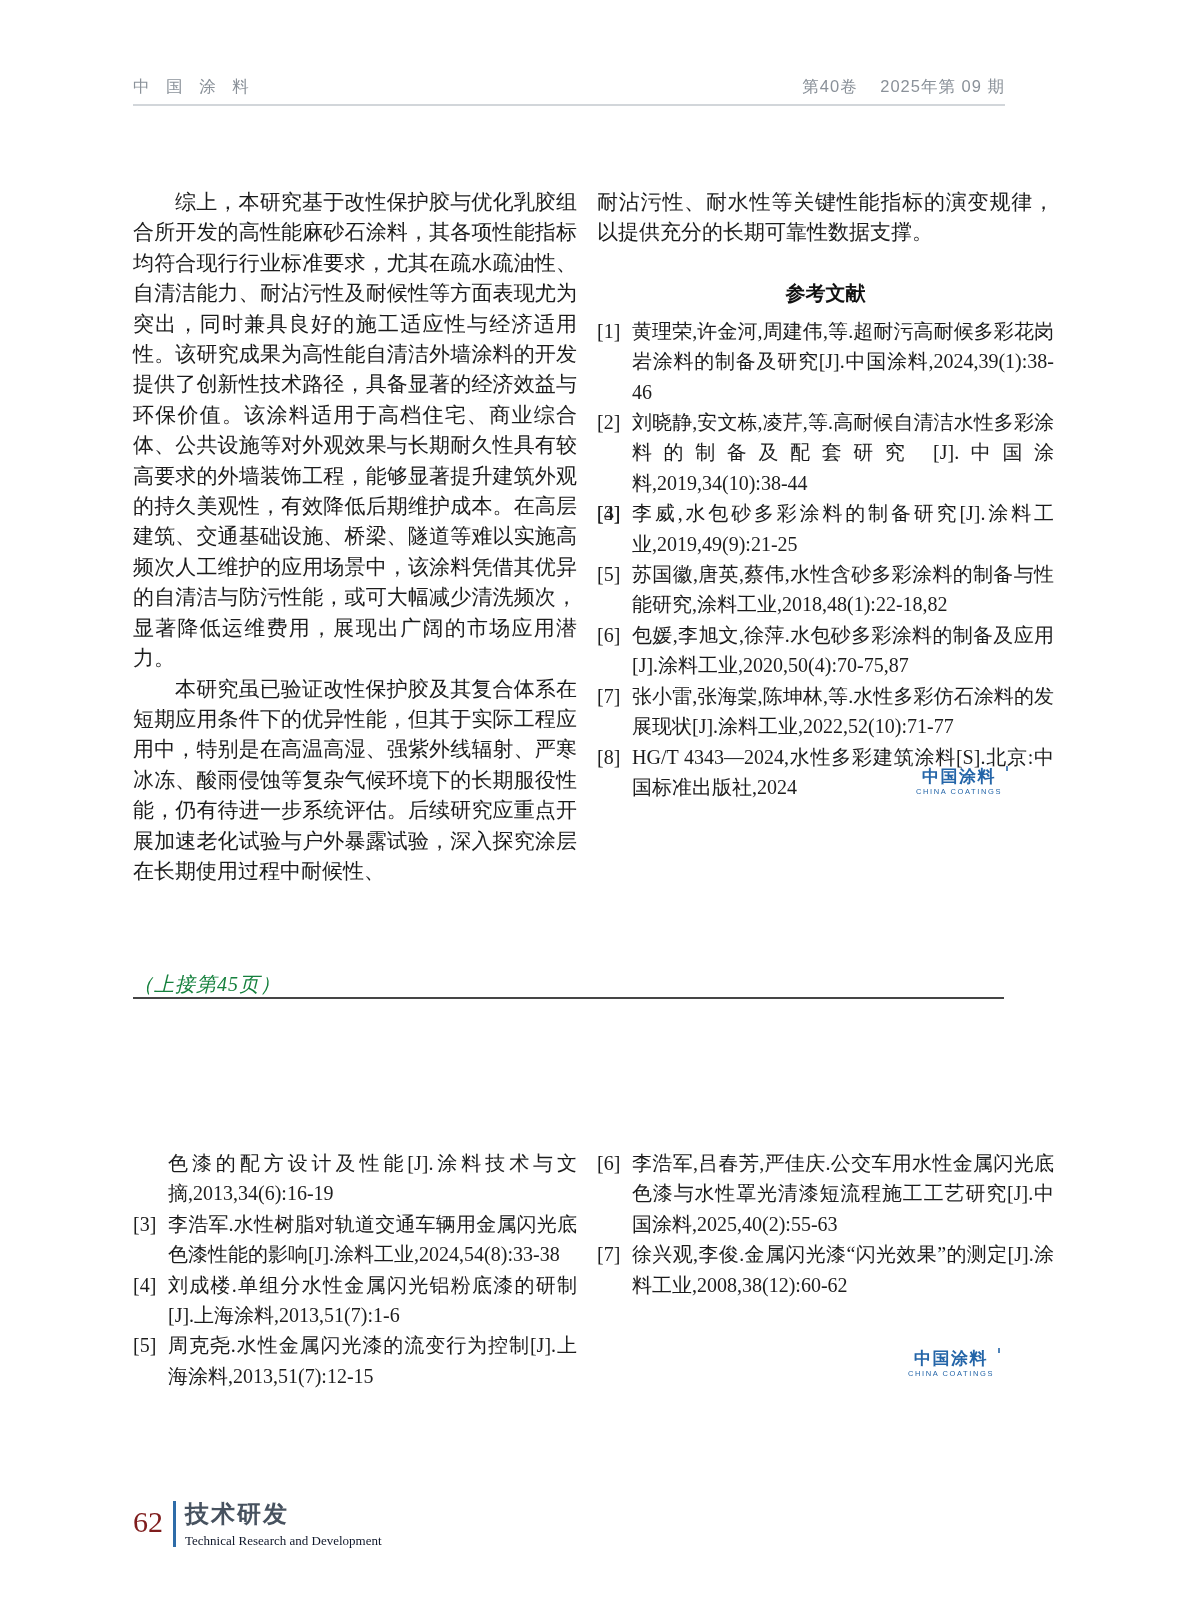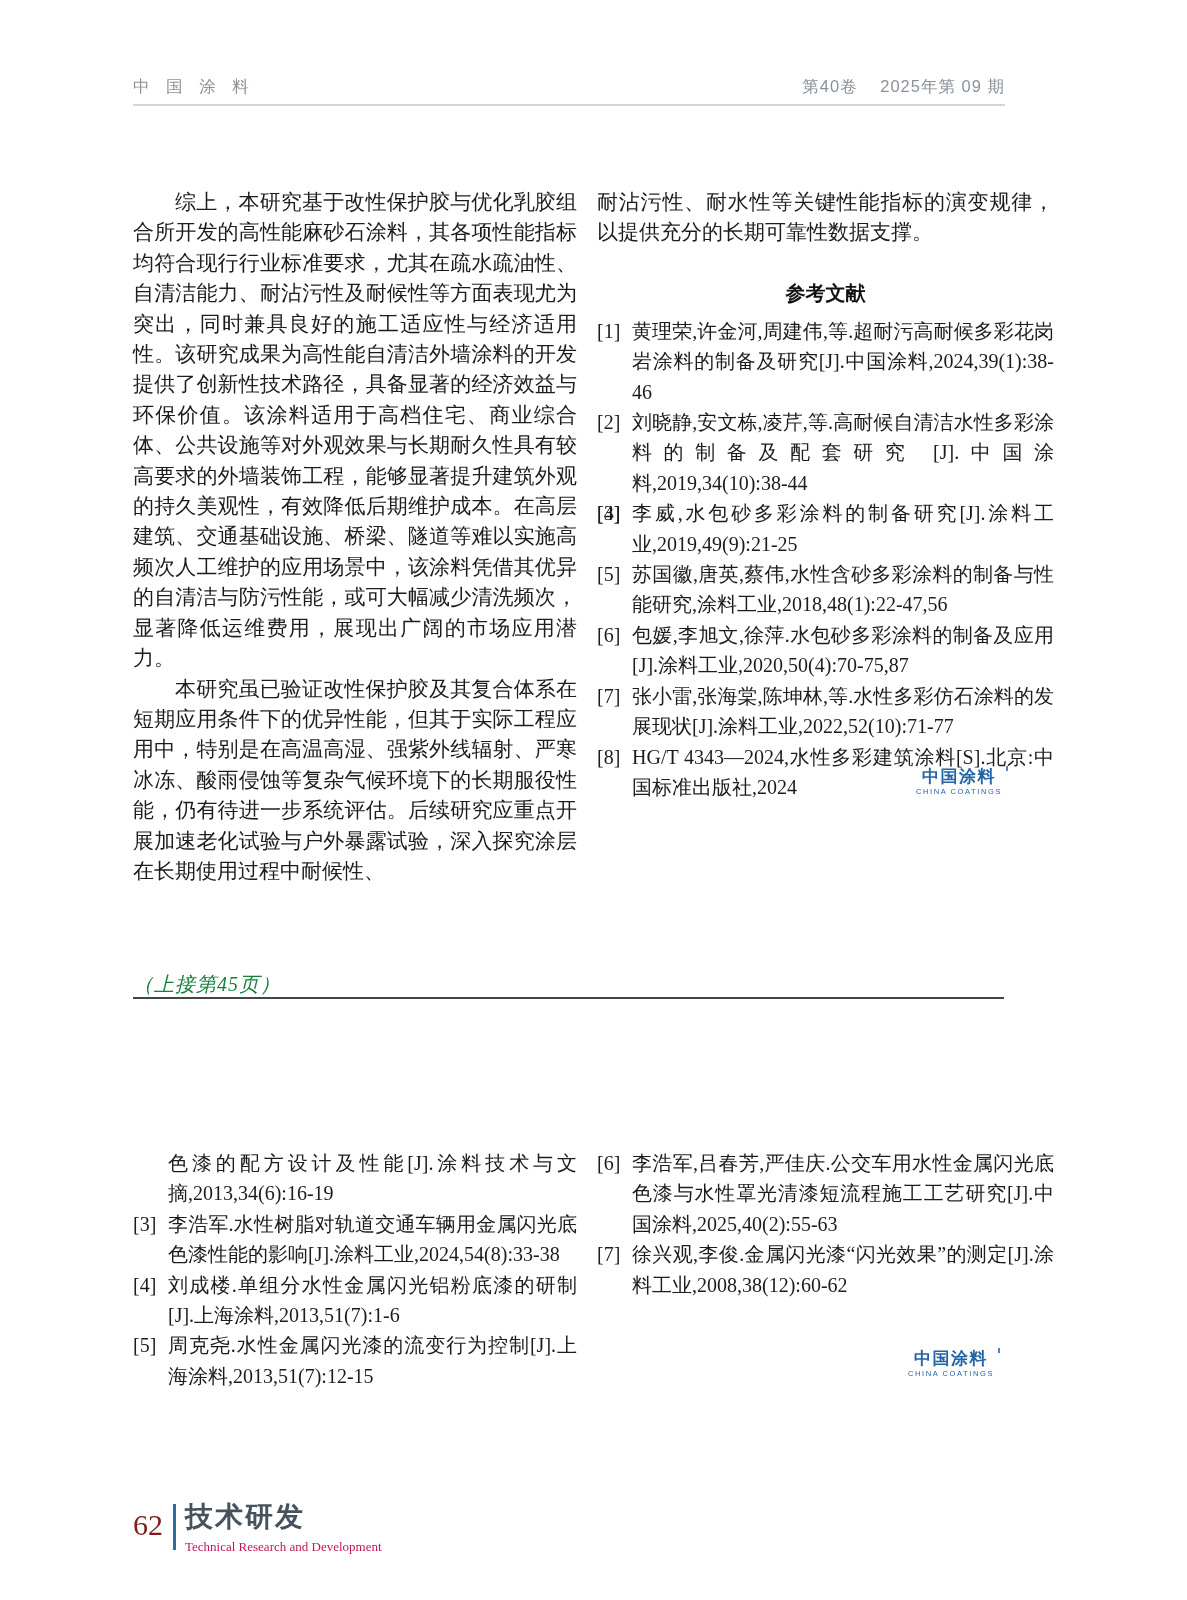--- a/index.html
+++ b/index.html
@@ -103,25 +103,25 @@
   }
   .page-num {
     font-family: "Liberation Serif", "DejaVu Serif", serif;
     font-size: 30px; color: #7f1d1d; padding-bottom: 4px;
   }
   .footer-bar {
     width: 3px; height: 46px; background: #2e6ca8; margin: 0 9px 0 10px;
   }
   .footer-titles .cn {
     font-family: "Liberation Sans", "DejaVu Sans", sans-serif;
-    font-size: 28px; font-weight: bold; color: #47525f; letter-spacing: 2px;
+    font-size: 24px; font-weight: bold; color: #47525f; letter-spacing: 2px;
   }
   .footer-titles .en {
     font-family: "Liberation Serif", "DejaVu Serif", serif;
-    font-size: 13px; color: #be185d; margin-top: 3px;
+    font-size: 13px; color: #0f172a; margin-top: 3px;
   }
 </style>
 </head>
 <body>
 
 <div class="page">
 
   <div class="header">
     <span class="journal">中 国 涂 料</span>
     <span class="issue-info">
@@ -151,21 +151,21 @@
       </li>
       <li>
         <span class="ref-num">[3]</span>
       </li>
       <li>
         <span class="ref-num">[4]</span>
         <span>李威,水包砂多彩涂料的制备研究[J].涂料工业,2019,49(9):21-25</span>
       </li>
       <li>
         <span class="ref-num">[5]</span>
-        <span>苏国徽,唐英,蔡伟,水性含砂多彩涂料的制备与性能研究,涂料工业,2018,48(1):22-47,56</span>
+        <span>苏国徽,唐英,蔡伟,水性含砂多彩涂料的制备与性能研究,涂料工业,2018,48(1):22-18,82</span>
       </li>
       <li>
         <span class="ref-num">[6]</span>
         <span>包媛,李旭文,徐萍.水包砂多彩涂料的制备及应用[J].涂料工业,2020,50(4):70-75,87</span>
       </li>
       <li>
         <span class="ref-num">[7]</span>
         <span>张小雷,张海棠,陈坤林,等.水性多彩仿石涂料的发展现状[J].涂料工业,2022,52(10):71-77</span>
       </li>
       <li>

